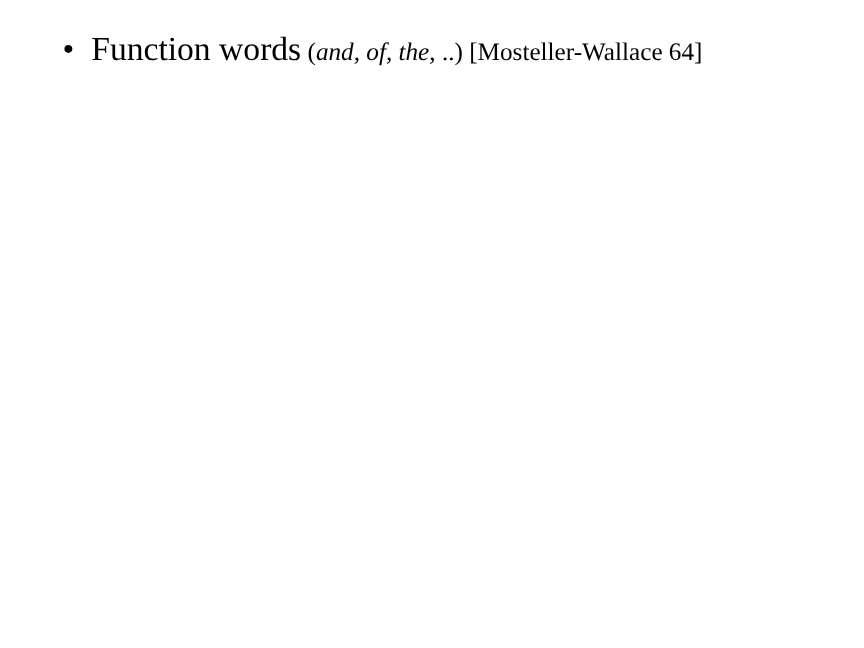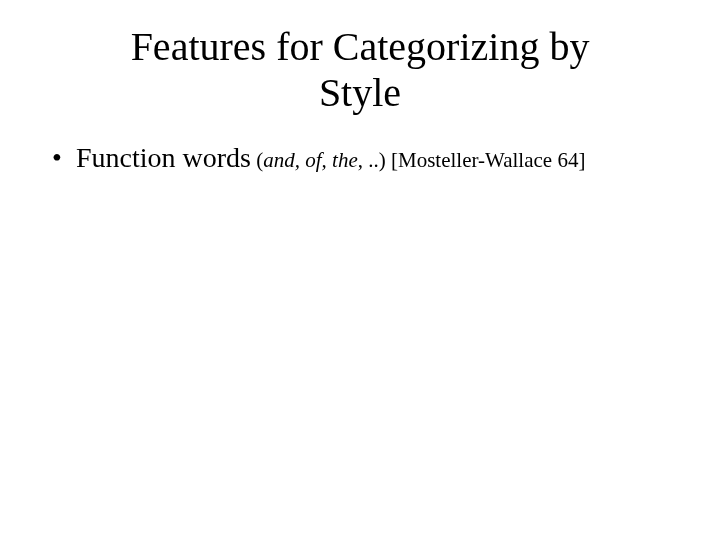--- a/index.html
+++ b/index.html
@@ -58,24 +58,20 @@
     font-style: normal;
   }
   .cite-wrap {
     font-size: 21px;
   }
 </style>
 </head>
 <body>
 
 <div class="slide">
-  <div class="title">
-    <span>Features for Categorizing by</span><br>
-    <span>Style</span>
-  </div>
 
   <div class="body">
     <ul class="bullets">
       <li>
         <span>Function words</span><span class="paren-open"> (</span><span class="examples">and, of, the</span><span class="dots">, ..</span><span class="paren-close">) </span><span class="citation cite-wrap">[Mosteller-Wallace 64]</span>
       </li>
     </ul>
   </div>
 </div>
 

